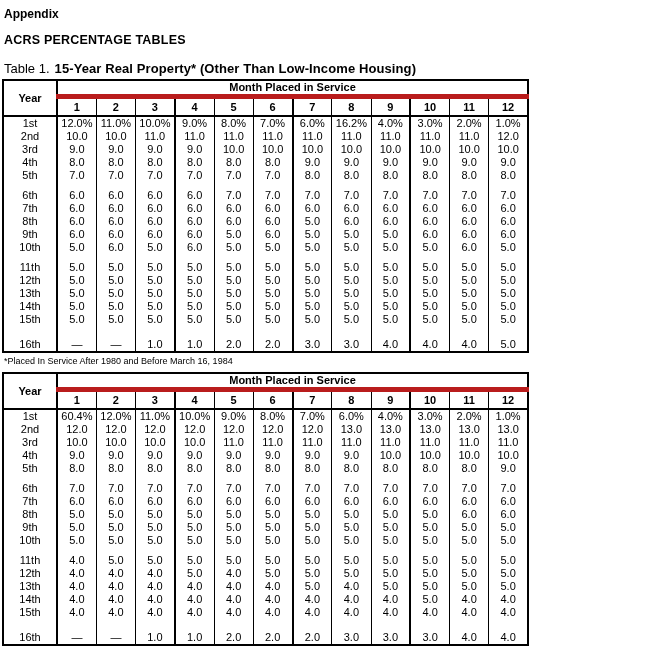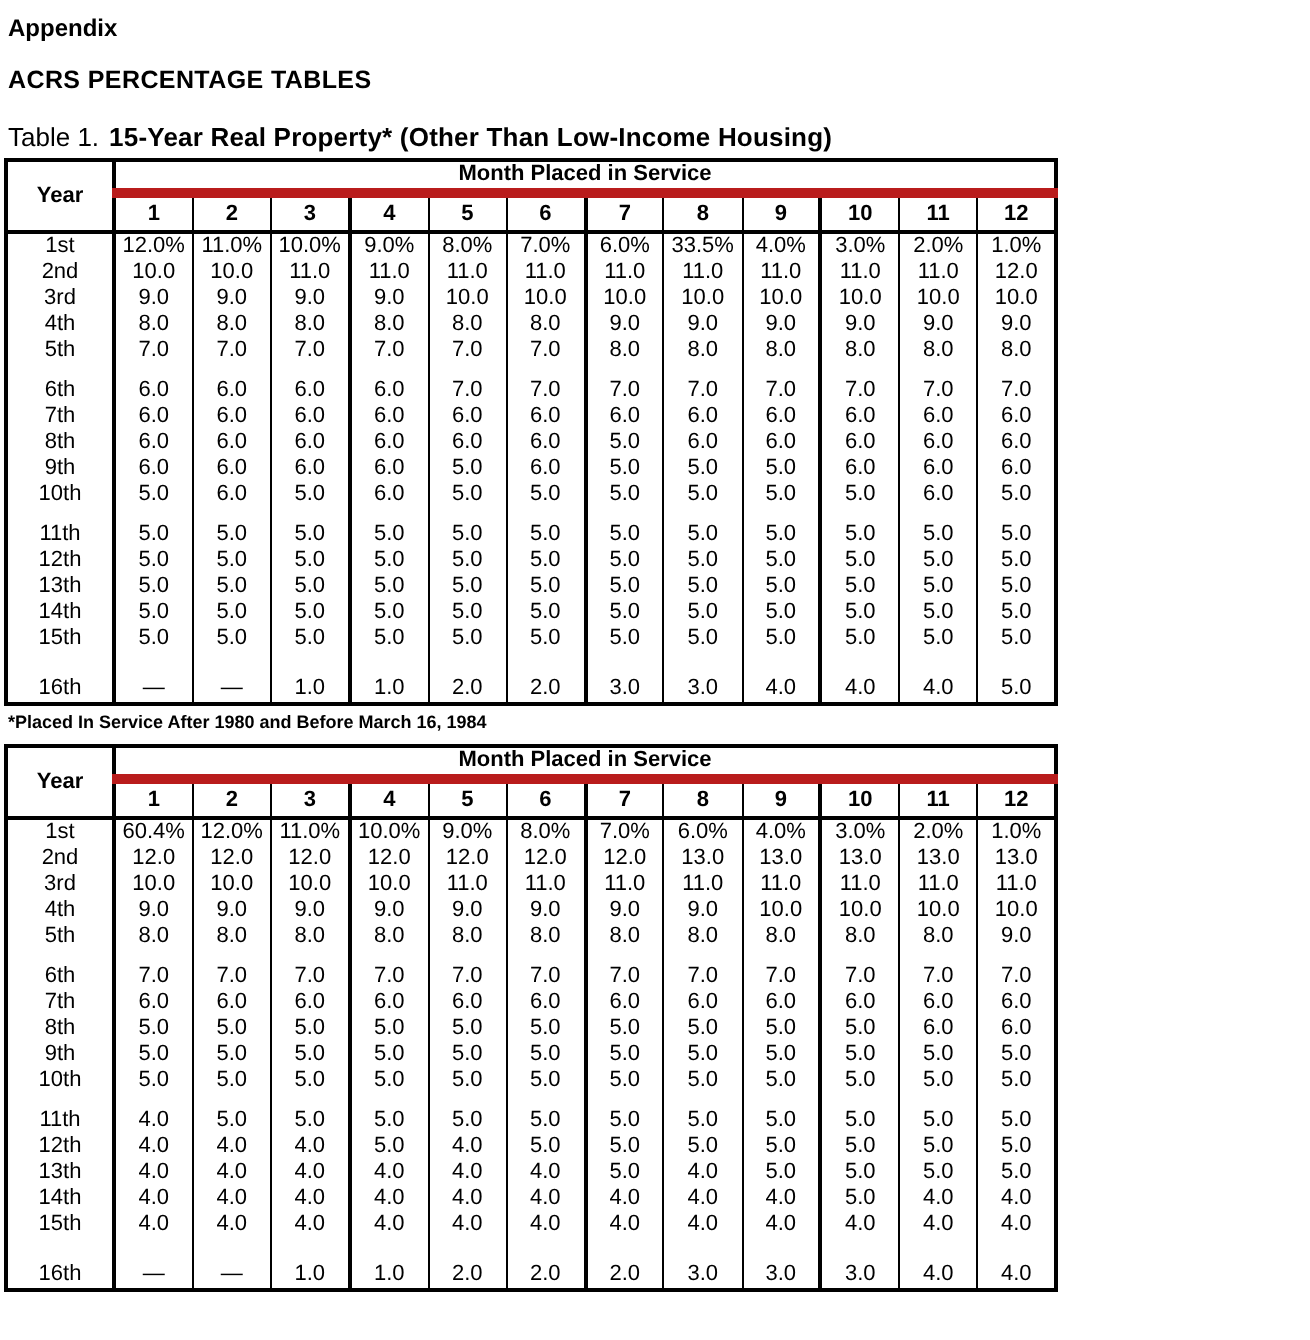--- a/index.html
+++ b/index.html
@@ -70,21 +70,20 @@
   tbody td:nth-child(4),
   tbody td:nth-child(7),
   tbody td:nth-child(10) { border-right: 2px solid #000; }
 
   tr.spacer th, tr.spacer td { height: 7px; line-height: 7px; }
   tr.spacer.tall th, tr.spacer.tall td { height: 12px; line-height: 12px; }
 
   .footnote {
     font-size: 9px;
     margin: 3px 0 0 2px;
-    font-weight: bold;
   }
   .tbl-gap { height: 6px; }
 </style>
 </head>
 <body>
 
 <div class="doc">
 
   <div class="appendix">Appendix</div>
   <div class="main-heading">ACRS PERCENTAGE TABLES</div>
@@ -115,21 +114,21 @@
     <tbody>
         <tr>
           <th class="year-cell">1st</th>
           <td>12.0%</td>
           <td>11.0%</td>
           <td>10.0%</td>
           <td>9.0%</td>
           <td>8.0%</td>
           <td>7.0%</td>
           <td>6.0%</td>
-          <td>33.5%</td>
+          <td>16.2%</td>
           <td>4.0%</td>
           <td>3.0%</td>
           <td>2.0%</td>
           <td>1.0%</td>
         </tr>
         <tr>
           <th class="year-cell">2nd</th>
           <td>10.0</td>
           <td>10.0</td>
           <td>11.0</td>

